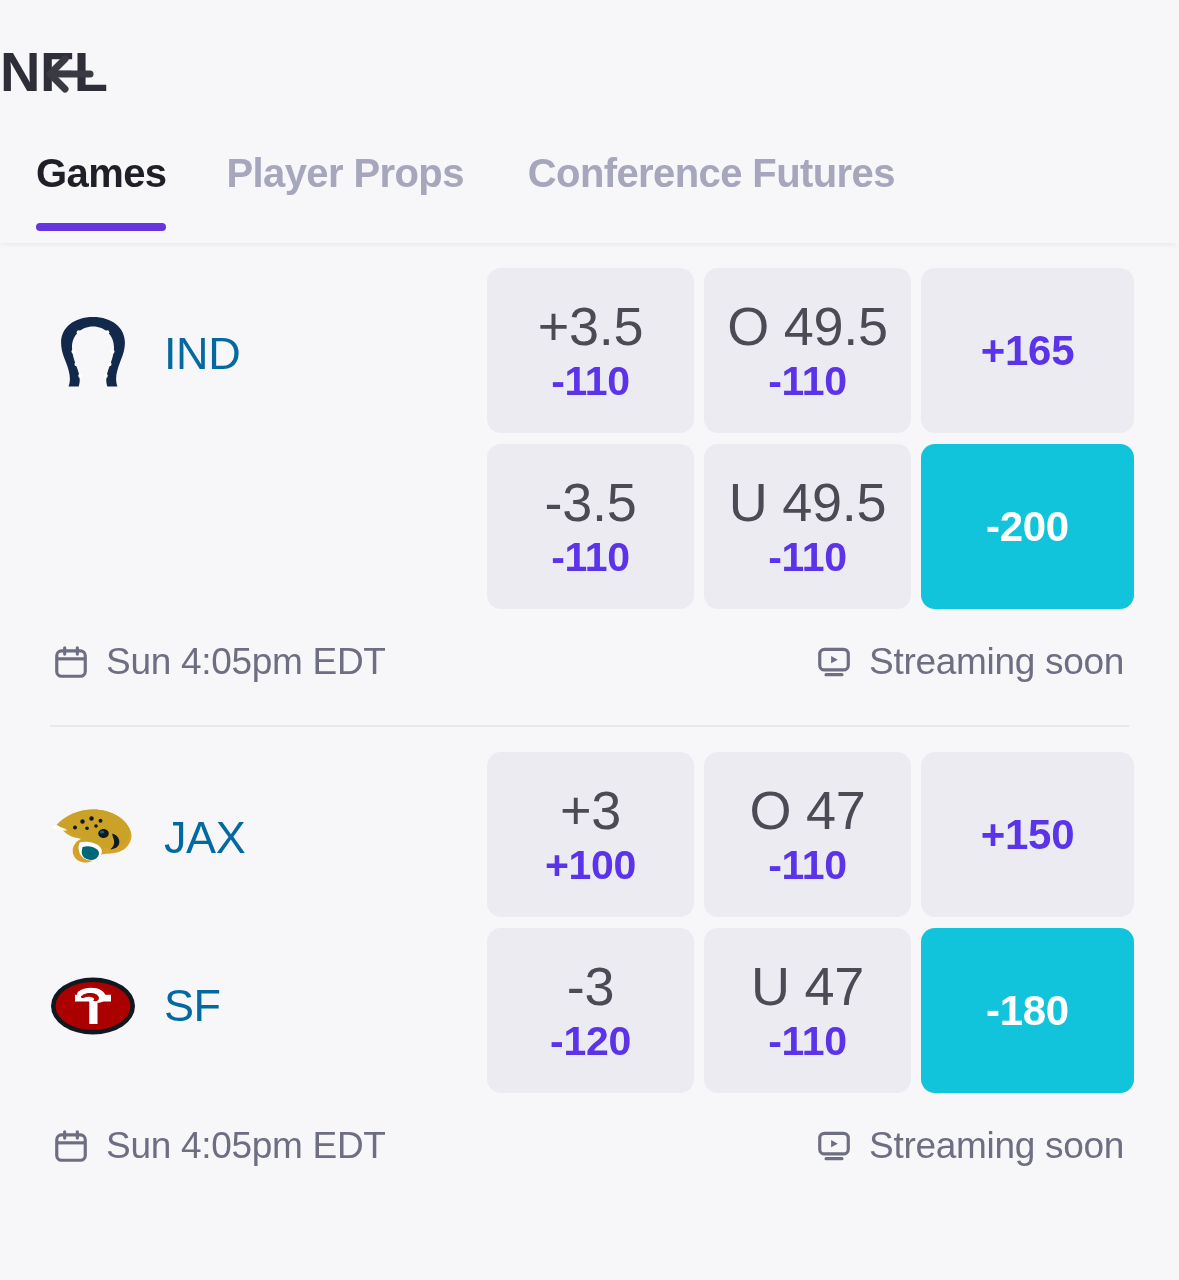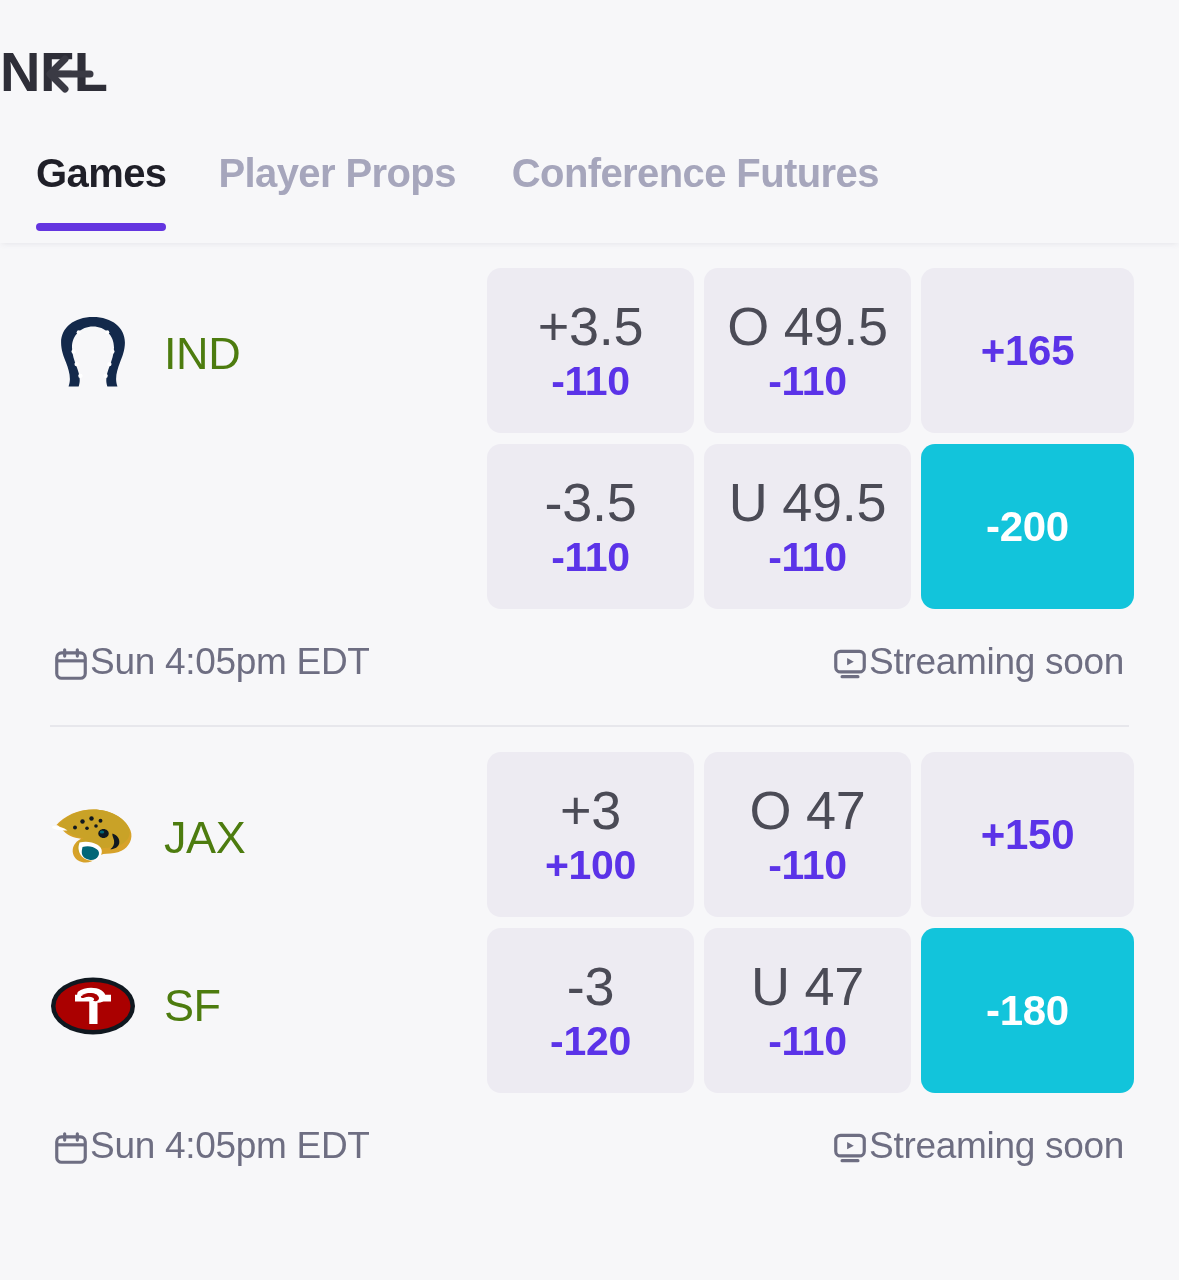--- a/index.html
+++ b/index.html
@@ -51,21 +51,21 @@
     position: relative;
     height: 100px;
     background: #F7F7F9;
     box-shadow: 0 3px 5px -2px rgba(140,140,160,0.16);
   }
   .tabs {
     display: flex;
     align-items: flex-start;
     height: 100%;
     padding-left: 18px;
-    gap: 0px;
+    gap: 8px;
     white-space: nowrap;
     overflow: hidden;
   }
   .tab {
     position: relative;
     font-size: 40px;
     font-weight: 700;
     color: #A6A6BC;
     letter-spacing: -0.6px;
     padding: 8px 28px 0 28px;
@@ -114,21 +114,21 @@
     height: 90px;
     flex: 0 0 90px;
     display: flex;
     align-items: center;
     justify-content: center;
   }
   .team-logo svg { display: block; }
   .team-name {
     font-size: 45px;
     font-weight: 400;
-    color: #4d7c0f;
+    color: #0369a1;
     letter-spacing: -0.4px;
   }
 
   .odds-col { flex: 1 1 auto; }
   .odds-row {
     display: flex;
     gap: 10px;
   }
   .odds-row + .odds-row { margin-top: 11px; }
 
@@ -169,21 +169,22 @@
   .cell.selected .cell-odds { color: #FFFFFF; }
 
   
   .game-meta {
     display: flex;
     align-items: center;
     padding: 32px 55px 0 52px;
   }
   .meta-item {
     display: flex;
-    align-items: flex-end;
+    align-items: center;
+    gap: 16px;
   }
   .meta-item.right { margin-left: auto; }
   .meta-icon { width: 38px; height: 38px; display: block; flex: 0 0 38px; }
   .meta-text {
     font-size: 37px;
     font-weight: 400;
     color: #6E6E82;
     letter-spacing: -0.3px;
   }
 

